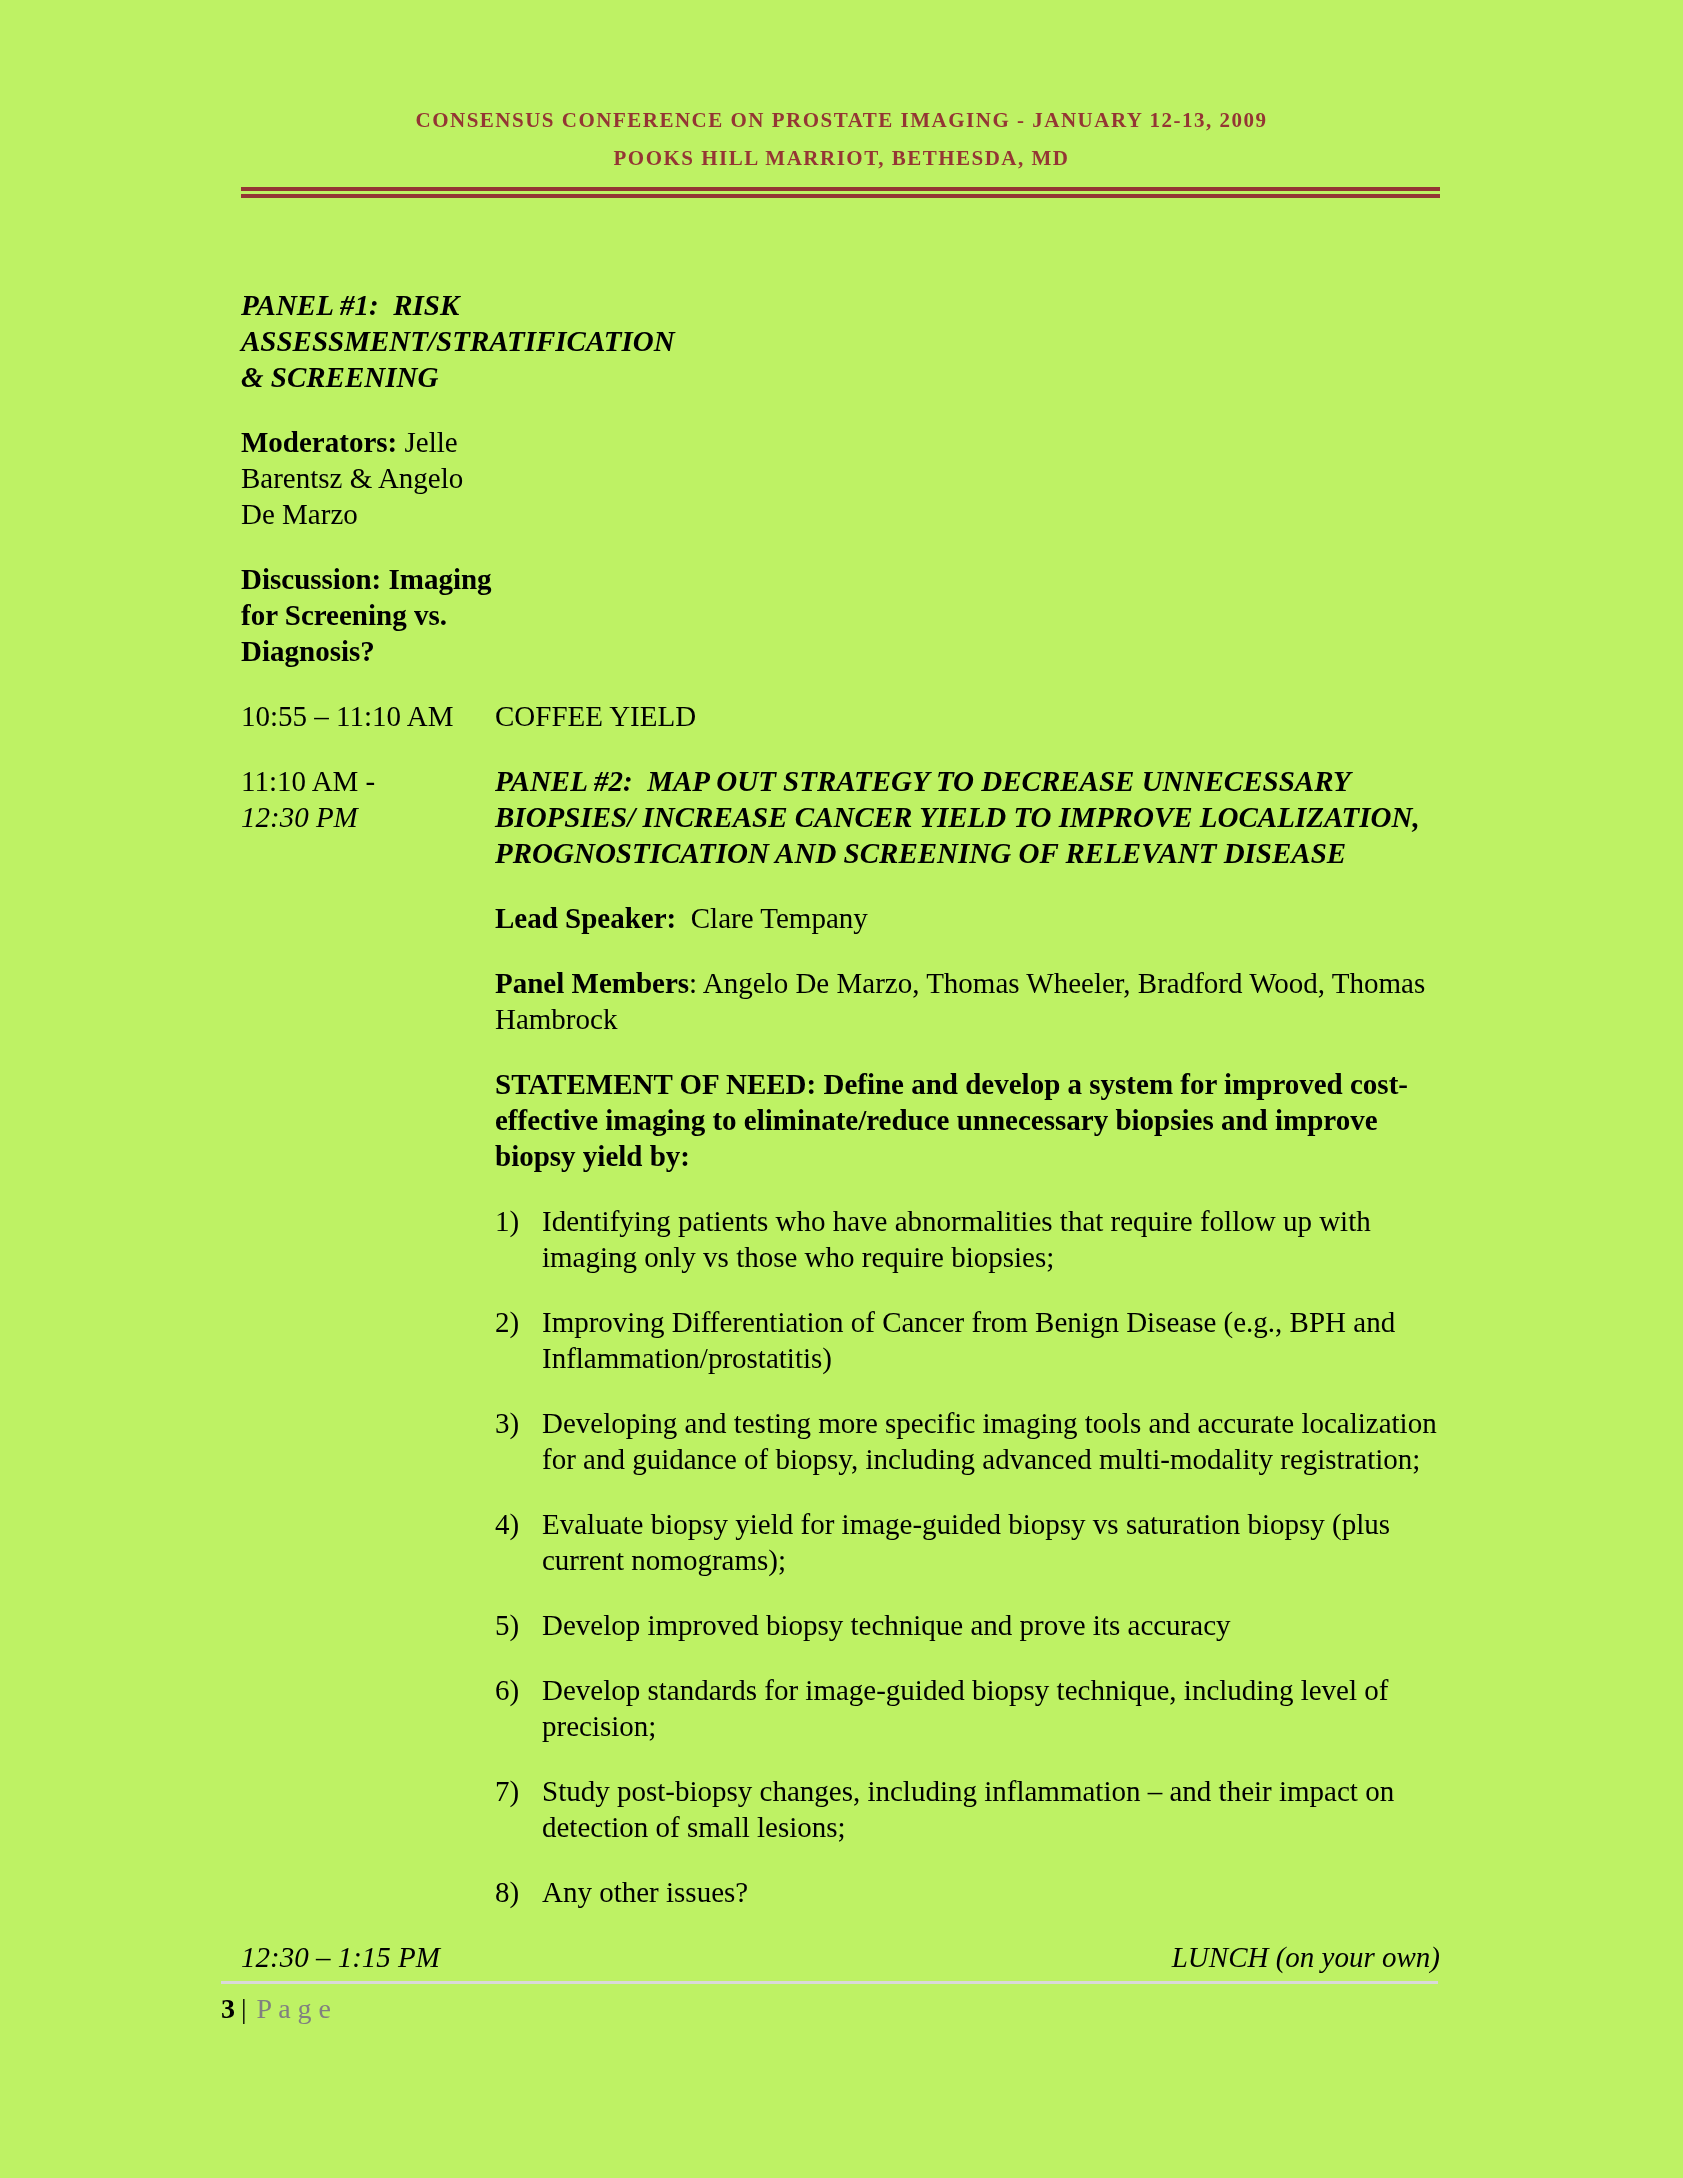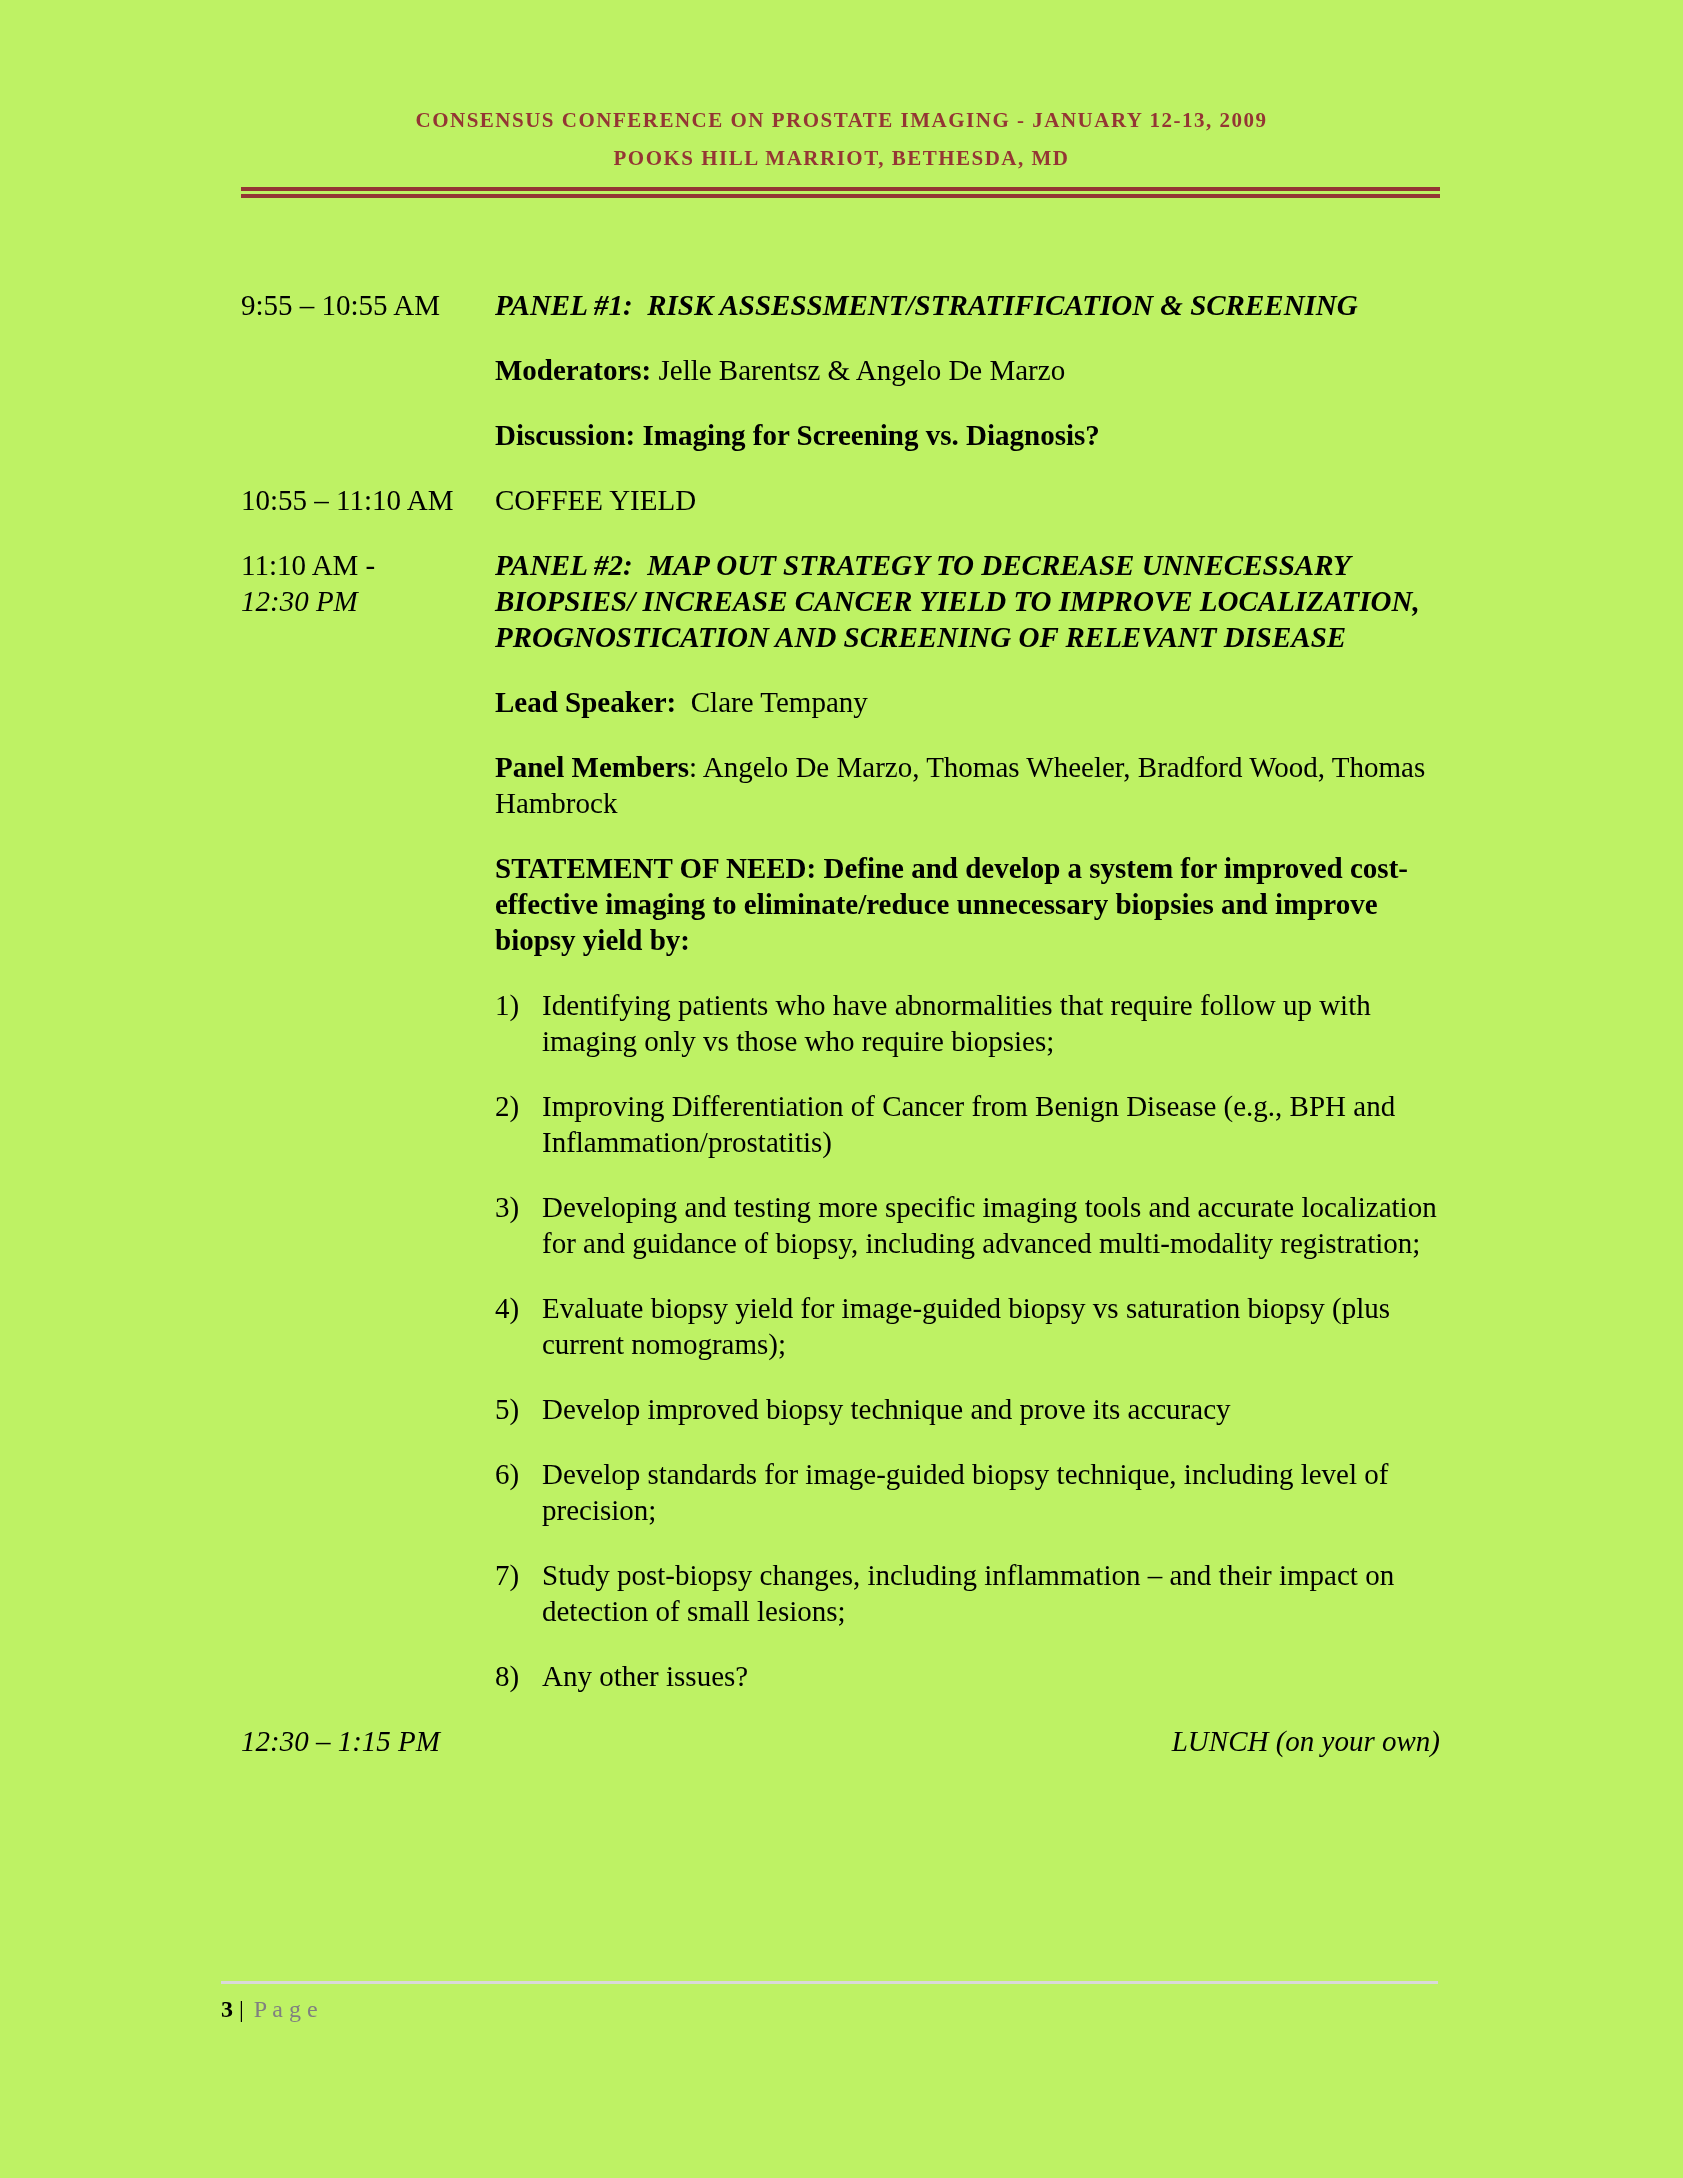--- a/index.html
+++ b/index.html
@@ -47,43 +47,40 @@
   .list .li { display: grid; grid-template-columns: 47px 1fr; margin-bottom: 29px; }
   .list .li:last-child { margin-bottom: 0; }
   
   .ftr {
     position: absolute;
     left: 221px;
     right: 245px;
     top: 1981px;
     border-top: 3px solid var(--rule-gray);
     padding-top: 8px;
-    font-size: 24px;
+    font-size: 28px;
     line-height: 34px;
   }
   .ftr .n { font-weight: bold; color: #000; }
   .ftr .sep { margin-left: 6px; color: #000; }
   .ftr .p { margin-left: 10px; color: var(--footer-gray); }
 </style>
 </head>
 <body>
 
 <div class="page">
 
   <div class="hdr">
     <div>CONSENSUS CONFERENCE ON PROSTATE IMAGING - JANUARY 12-13, 2009</div>
     <div>POOKS HILL MARRIOT, BETHESDA, MD</div>
   </div>
   <div class="hdr-rule"></div>
 
   <div class="agenda" id="schedule">
       <div class="row">
-        <div class="time">
-          <div>9:55 – 10:55 AM</div>
-        </div>
         <div class="content">
           <p class="panel-title">PANEL #1:  RISK ASSESSMENT/STRATIFICATION &amp; SCREENING</p>
           <p><span class="b">Moderators:</span> Jelle Barentsz &amp; Angelo De Marzo</p>
           <p class="b">Discussion: Imaging for Screening vs. Diagnosis?</p>
         </div>
       </div>
       <div class="row">
         <div class="time">
           <div>10:55 – 11:10 AM</div>
         </div>

